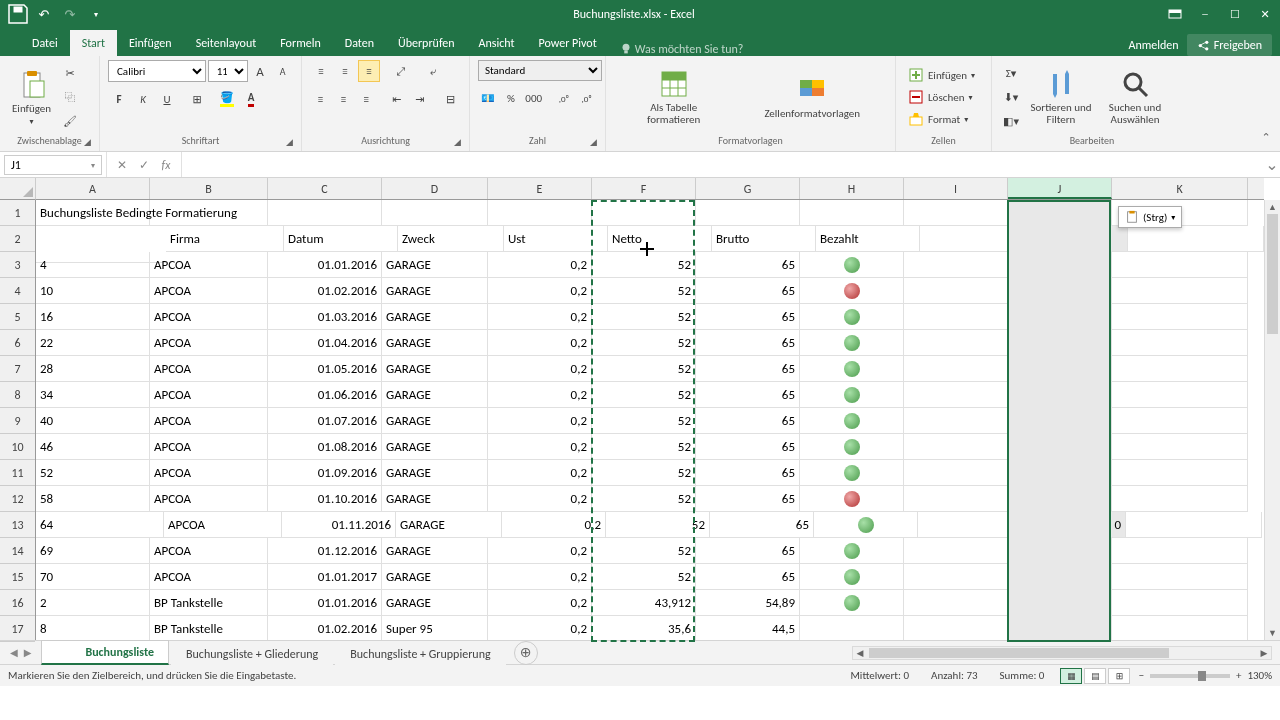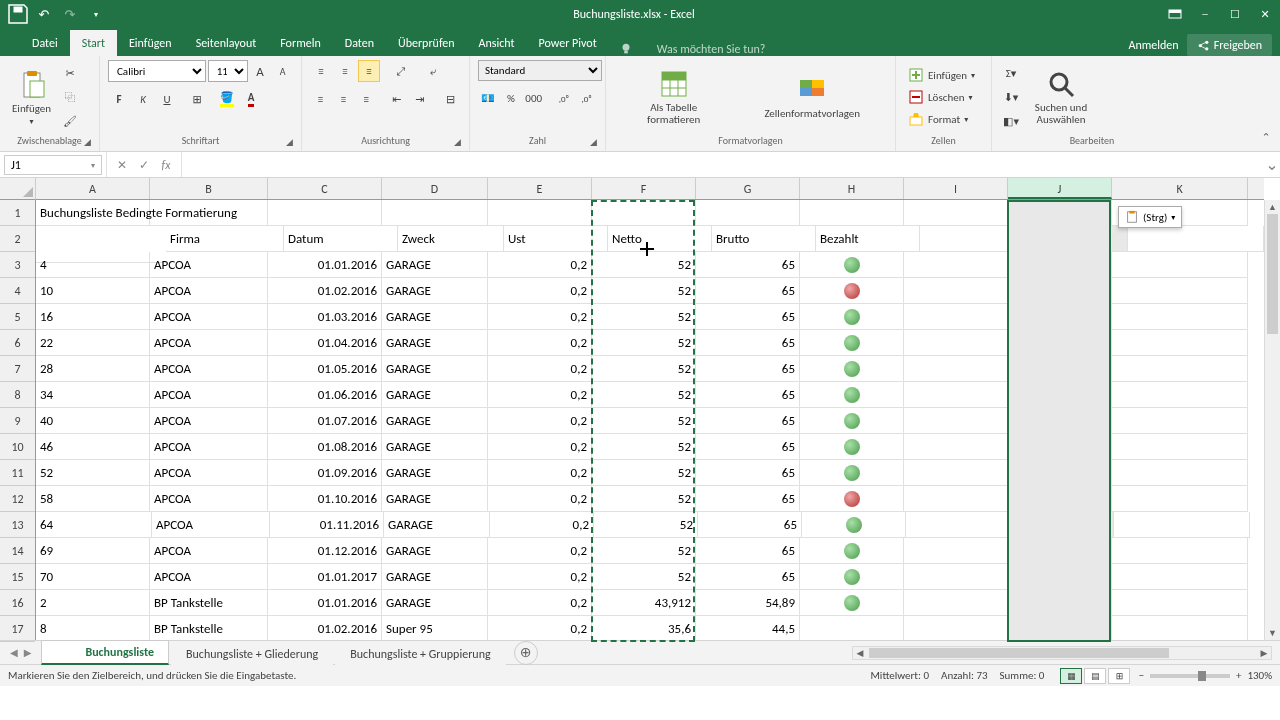--- a/index.html
+++ b/index.html
@@ -11,21 +11,21 @@
 .qat-btn { width:24px; height:24px; display:flex; align-items:center; justify-content:center; color:#fff; font-size:13px; }
 .title-center { flex:1; text-align:center; font-size:12px; }
 .win-btns { display:flex; }
 .win-btn { width:30px; height:28px; display:flex; align-items:center; justify-content:center; color:#fff; font-size:11px; }
 .win-btn.close { background:transparent; }
 
 
 .ribbon-tabs { height:28px; background:#217346; display:flex; align-items:flex-end; color:#fff; font-size:12px; padding-left:20px; }
 .tab { padding:6px 12px; cursor:pointer; }
 .tab.active { background:#f3f3f3; color:#217346; }
-.tell-me { display:flex; align-items:center; gap:24px; padding:0 10px; color:rgba(255,255,255,0.7); font-size:12px; }
+.tell-me { display:flex; align-items:center; gap:2px; padding:0 10px; color:rgba(255,255,255,0.7); font-size:12px; }
 .tell-me svg { width:14px; height:14px; }
 .right-actions { margin-left:auto; display:flex; align-items:center; gap:8px; padding-right:8px; }
 .share-btn { background:rgba(255,255,255,0.15); padding:4px 10px; border-radius:2px; display:flex; align-items:center; gap:4px; }
 
 
 .ribbon { height:96px; background:#f3f3f3; border-bottom:1px solid #d4d4d4; display:flex; position:relative; }
 .group { border-right:1px solid #e1e1e1; padding:4px 8px 2px; display:flex; flex-direction:column; justify-content:space-between; position:relative; }
 .group-label { font-size:10px; color:#666; text-align:center; padding-bottom:2px; }
 .group-content { flex:1; display:flex; align-items:center; gap:4px; }
 .big-btn { display:flex; flex-direction:column; align-items:center; justify-content:center; gap:2px; font-size:11px; color:#444; text-align:center; line-height:1.1; padding:2px 4px; }
@@ -95,21 +95,21 @@
 .sheet-tab:not(.active){ background:#f3f3f3; color:#444; border-color:transparent; }
 .new-sheet { width:24px; height:24px; display:flex; align-items:center; justify-content:center; color:#666; margin-left:6px; border:1px solid #ccc; border-radius:50%; font-size:14px; }
 .hscroll-area { flex:1; display:flex; align-items:center; padding:0 8px; gap:6px; }
 .hscroll { flex:1; max-width:420px; height:14px; background:#f0f0f0; border:1px solid #dadada; position:relative; margin-left:auto; }
 .hscroll .arr { position:absolute; top:0; width:14px; height:100%; text-align:center; font-size:9px; color:#666; line-height:12px; }
 .hscroll .thumb { position:absolute; top:1px; bottom:1px; left:16px; width:300px; background:#cdcdcd; }
 
 
 .status-bar { height:22px; background:#f3f3f3; border-top:1px solid #d4d4d4; display:flex; align-items:center; font-size:11px; color:#444; padding:0 8px; }
 .status-left { flex:1; }
-.status-agg { display:flex; gap:12px; margin-right:16px; }
+.status-agg { display:flex; gap:22px; margin-right:16px; }
 .view-btns { display:flex; gap:2px; margin-right:8px; }
 .vb { width:22px; height:16px; border:1px solid #ccc; display:flex; align-items:center; justify-content:center; font-size:9px; background:#fff; }
 .vb.active { background:#d3f0e0; border-color:#217346; }
 .zoom { display:flex; align-items:center; gap:6px; }
 .zoom-slider { width:80px; height:4px; background:#ccc; position:relative; }
 .zoom-slider::after { content:''; position:absolute; left:60%; top:-3px; width:8px; height:10px; background:#888; }
 </style>
 </head>
 <body>
 
@@ -314,20 +314,26 @@
     </div>
     <div class="group-label">Zellen</div>
   </div>
 
   <div class="group" style="width:200px;border-right:none">
     <div class="group-content">
       <div class="small-row">
         <span class="rb">Σ▾</span>
         <span class="rb">⬇▾</span>
         <span class="rb">◧▾</span>
+      </div>
+      <div class="big-btn" style="width:70px">
+        <svg viewBox="0 0 32 32">
+            <path d="M8 6h4v20l-2 4-2-4z M20 26h4V6l-2-4-2 4z" fill="#5b9bd5"></path>
+          </svg>
+        <span>Sortieren und Filtern</span>
       </div>
       <div class="big-btn" style="width:70px">
         <svg viewBox="0 0 32 32">
             <circle cx="14" cy="14" r="8" fill="none" stroke="#444" stroke-width="3"></circle>
             <path d="M20 20l8 8" stroke="#444" stroke-width="3"></path>
           </svg>
         <span>Suchen und Auswählen</span>
       </div>
     </div>
     <div class="group-label">Bearbeiten</div>
@@ -554,21 +560,21 @@
         <div class="cell r" style="width: 104px;">52</div>
         <div class="cell r" style="width: 104px;">65</div>
         <div class="cell c" style="width: 104px;">
           <span class="dot red"></span>
         </div>
         <div class="cell" style="width: 104px;"></div>
         <div class="cell r" style="width: 104px; background: rgb(232, 232, 232);">0</div>
         <div class="cell" style="width: 136px;"></div>
       </div>
       <div class="row">
-        <div class="cell" style="width: 116px;">64</div>
+        <div class="cell" style="width: 128px;">64</div>
         <div class="cell" style="width: 118px;">APCOA</div>
         <div class="cell r" style="width: 114px;">01.11.2016</div>
         <div class="cell" style="width: 106px;">GARAGE</div>
         <div class="cell r" style="width: 104px;">0,2</div>
         <div class="cell r" style="width: 104px;">52</div>
         <div class="cell r" style="width: 104px;">65</div>
         <div class="cell c" style="width: 104px;">
           <span class="dot green"></span>
         </div>
         <div class="cell" style="width: 104px;"></div>

